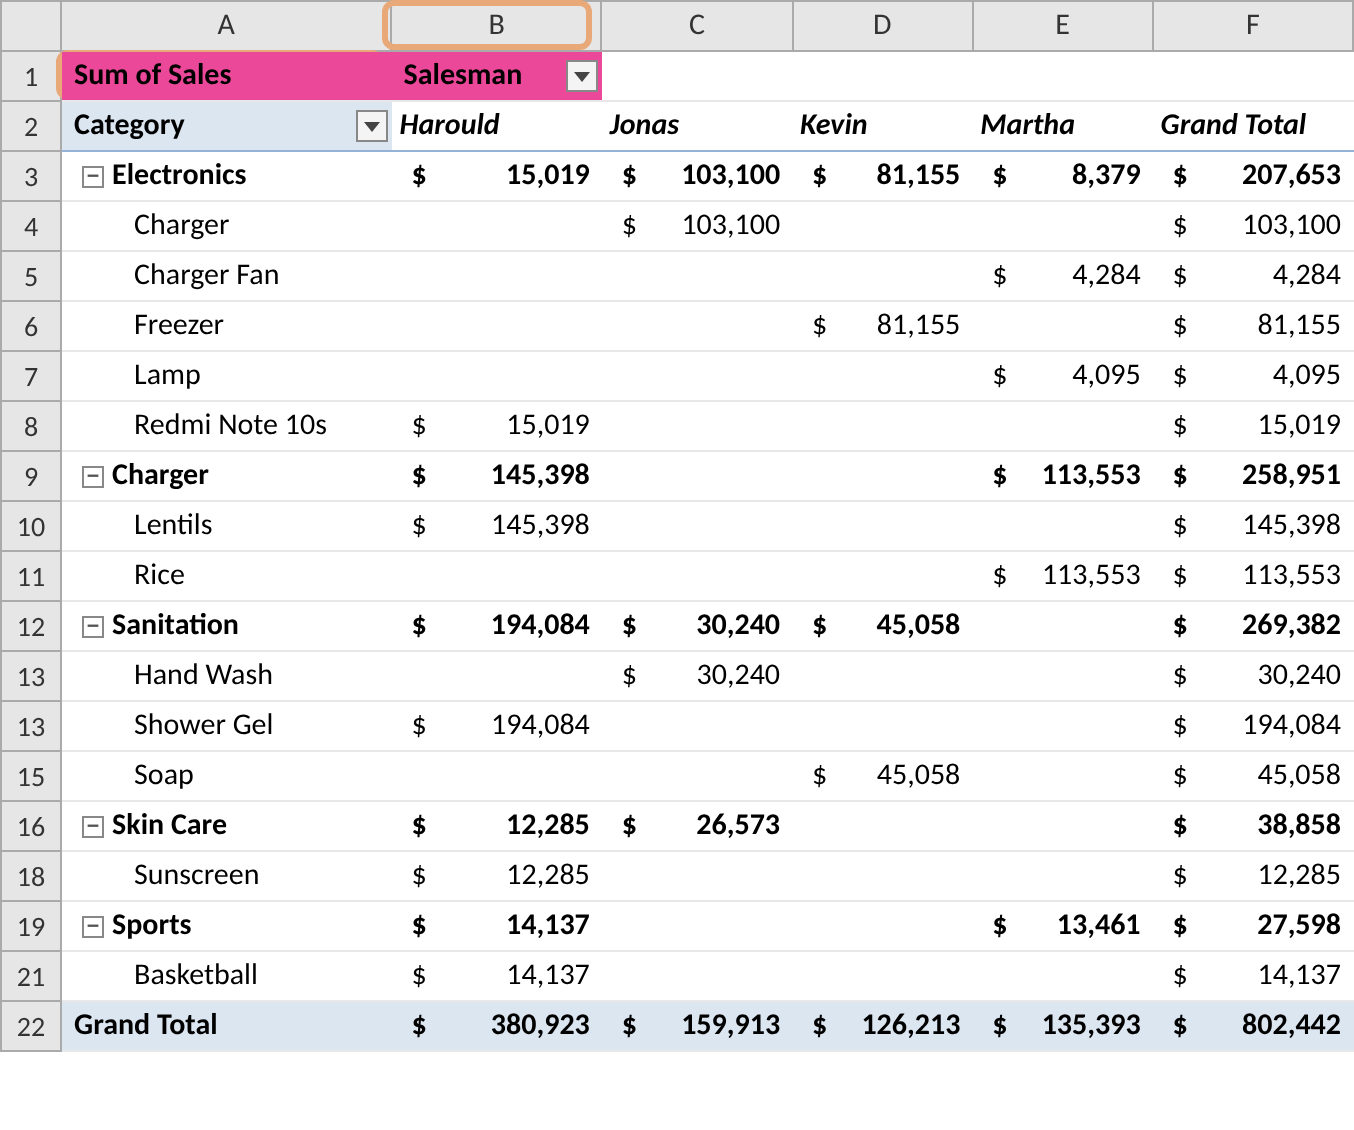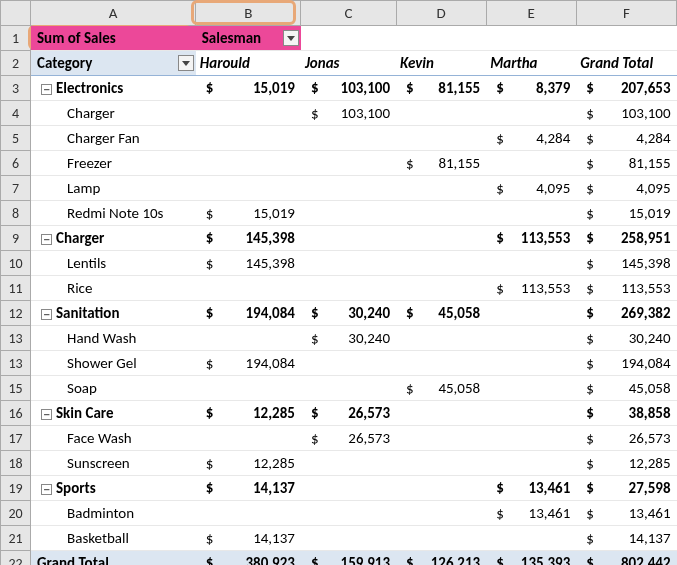--- a/index.html
+++ b/index.html
@@ -494,39 +494,20 @@
           <td class="cell"></td>
           <td class="cell"></td>
           <td class="cell">
             <div class="cur">
               <span class="sym">$</span>
               <span class="num">38,858</span>
             </div>
           </td>
         </tr>
         <tr>
-          <td class="rownum">17</td>
-          <td class="cell txt-left indent"><span>Face Wash</span></td>
-          <td class="cell"></td>
-          <td class="cell">
-            <div class="cur">
-              <span class="sym">$</span>
-              <span class="num">26,573</span>
-            </div>
-          </td>
-          <td class="cell"></td>
-          <td class="cell"></td>
-          <td class="cell">
-            <div class="cur">
-              <span class="sym">$</span>
-              <span class="num">26,573</span>
-            </div>
-          </td>
-        </tr>
-        <tr>
           <td class="rownum">18</td>
           <td class="cell txt-left indent"><span>Sunscreen</span></td>
           <td class="cell">
             <div class="cur">
               <span class="sym">$</span>
               <span class="num">12,285</span>
             </div>
           </td>
           <td class="cell"></td>
           <td class="cell"></td>
@@ -552,39 +533,20 @@
           <td class="cell">
             <div class="cur">
               <span class="sym">$</span>
               <span class="num">13,461</span>
             </div>
           </td>
           <td class="cell">
             <div class="cur">
               <span class="sym">$</span>
               <span class="num">27,598</span>
-            </div>
-          </td>
-        </tr>
-        <tr>
-          <td class="rownum">20</td>
-          <td class="cell txt-left indent"><span>Badminton</span></td>
-          <td class="cell"></td>
-          <td class="cell"></td>
-          <td class="cell"></td>
-          <td class="cell">
-            <div class="cur">
-              <span class="sym">$</span>
-              <span class="num">13,461</span>
-            </div>
-          </td>
-          <td class="cell">
-            <div class="cur">
-              <span class="sym">$</span>
-              <span class="num">13,461</span>
             </div>
           </td>
         </tr>
         <tr>
           <td class="rownum">21</td>
           <td class="cell txt-left indent"><span>Basketball</span></td>
           <td class="cell">
             <div class="cur">
               <span class="sym">$</span>
               <span class="num">14,137</span>

